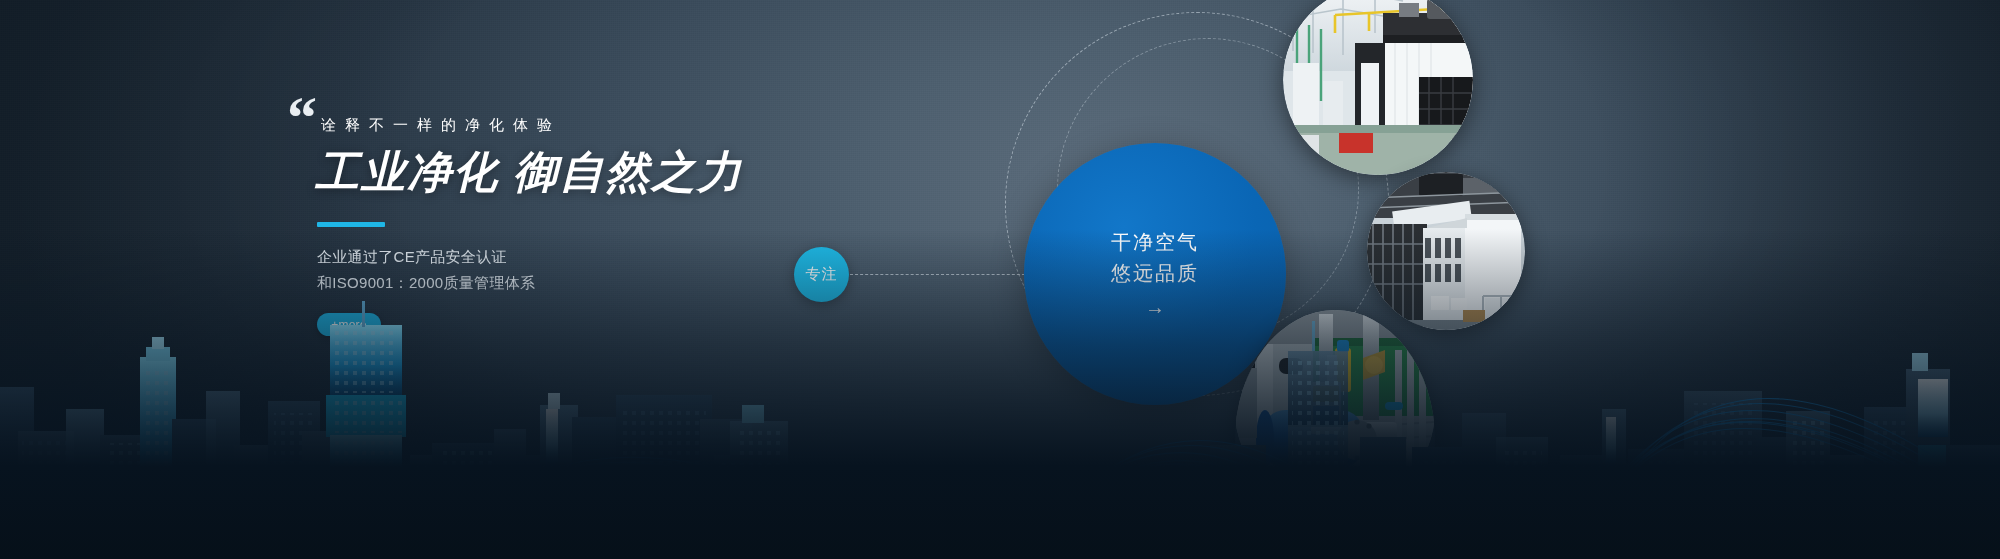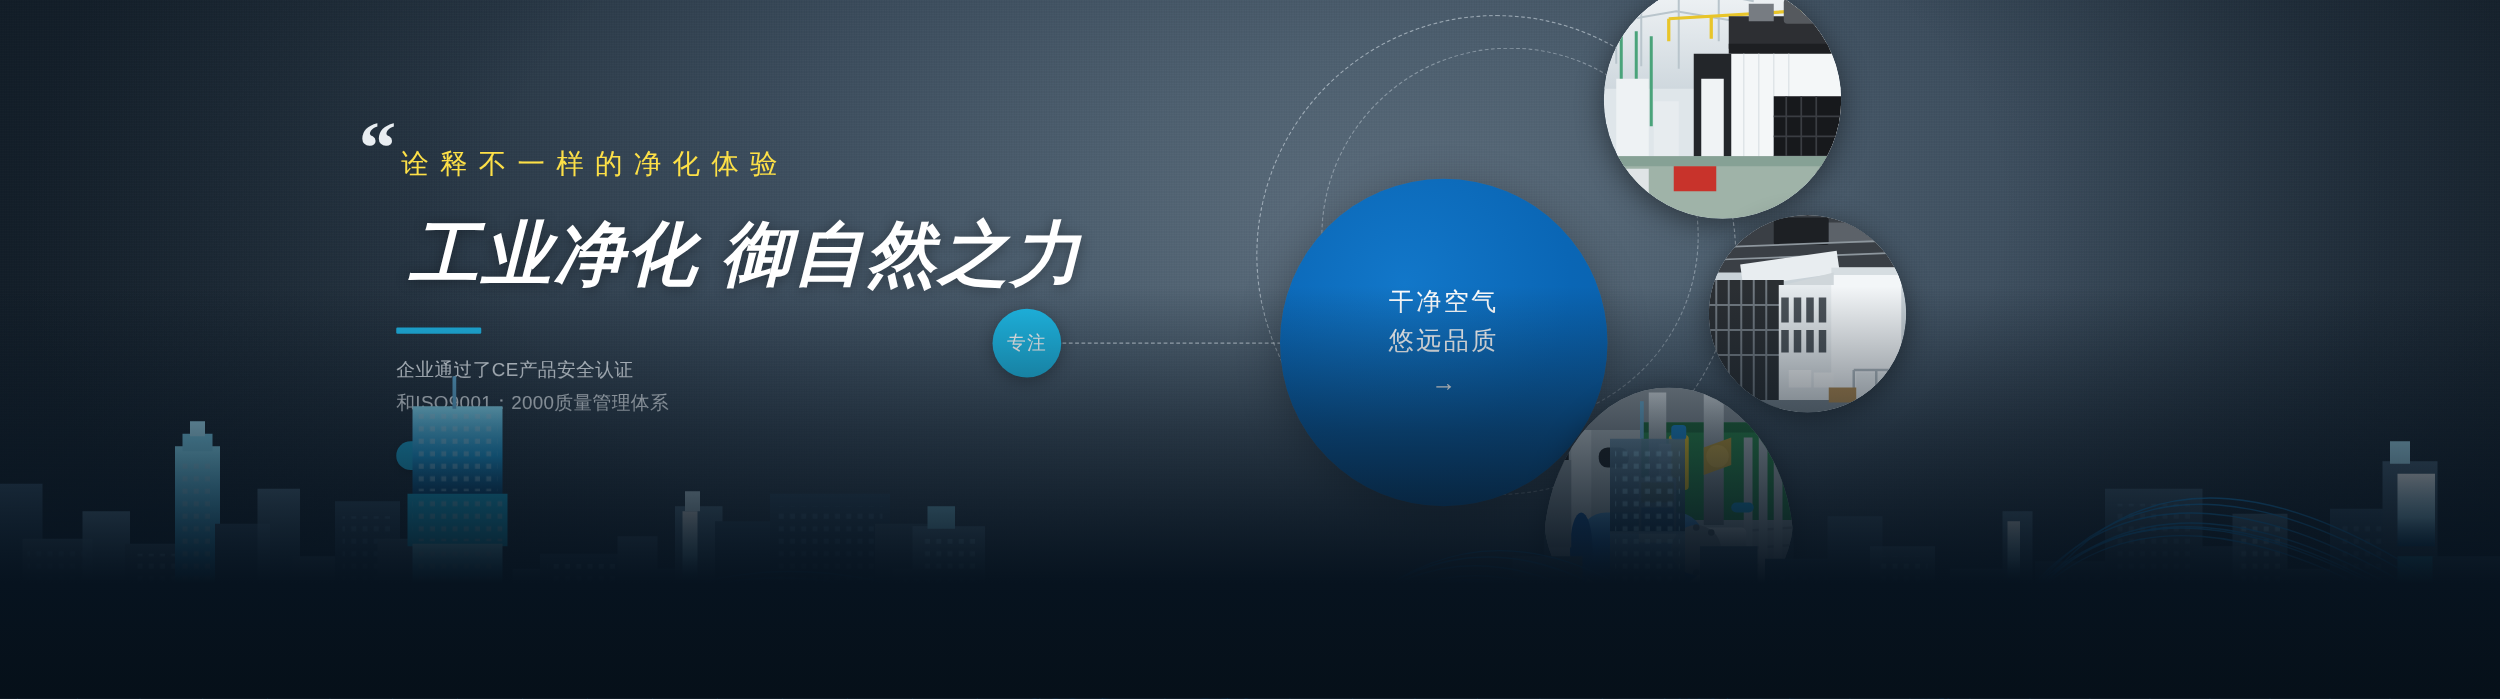--- a/index.html
+++ b/index.html
@@ -38,26 +38,26 @@
   
   .text-block{position:absolute;left:287px;top:96px;width:560px;}
   .quote-mark{
     position:absolute;left:0;top:0;
     font-family:"Liberation Serif","DejaVu Serif",serif;
     font-size:60px;line-height:.75;font-weight:700;
     color:#e9eef2;letter-spacing:-2px;
   }
   .subtitle{
     margin:0;padding-left:34px;padding-top:20px;
-    font-size:22px;color:#fde047;font-weight:400;
+    font-size:15px;color:#ffffff;font-weight:400;
     letter-spacing:9px;white-space:nowrap;
   }
   .headline{
-    margin:12px;padding-left:28px;padding-top:8px;
-    font-size:56px;font-weight:700;color:#ffffff;
+    margin:0;padding-left:28px;padding-top:8px;
+    font-size:44px;font-weight:700;color:#ffffff;
     letter-spacing:2px;white-space:nowrap;
     text-shadow:0 2px 10px rgba(0,0,0,.35);
     font-style:italic;
   }
   .rule{
     margin-left:30px;margin-top:20px;
     width:68px;height:5px;background:#1fb6e6;border-radius:1px;
   }
   .body-lines{margin:0;padding-left:30px;padding-top:17px;}
   .body-line{

